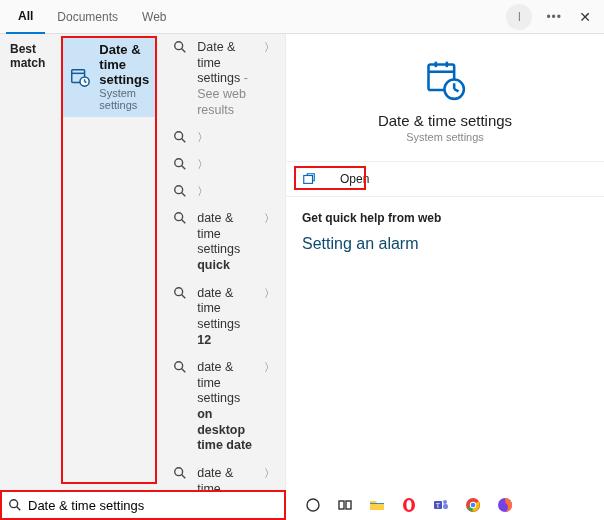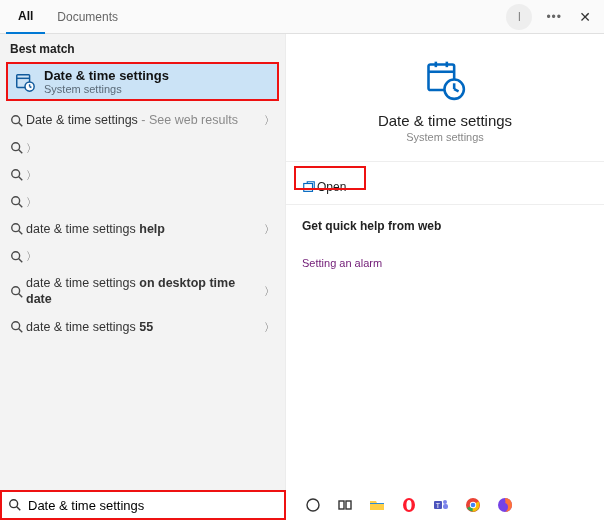--- a/index.html
+++ b/index.html
@@ -6,58 +6,59 @@
 body{width:604px;height:520px;background:#fff;overflow:hidden;position:relative;font-size:12px;color:#1a1a1a}
 .tabs{display:flex;align-items:center;height:34px;border-bottom:1px solid #e0e0e0;padding-left:6px;background:#fafafa}
 .tab{padding:0 12px;height:35px;display:flex;align-items:center;color:#666;cursor:pointer}
 .tab.active{color:#111;border-bottom:2px solid #0078d4;font-weight:600}
 .tab-more{display:flex;align-items:center;gap:3px}
 .tab-spacer{flex:1}
 .header-icon{width:26px;height:26px;border-radius:50%;background:#eee;display:flex;align-items:center;justify-content:center;color:#888;margin-right:6px}
 .header-dots{color:#666;margin:0 8px;letter-spacing:1px}
 .header-close{width:30px;display:flex;align-items:center;justify-content:center;color:#333;font-size:14px;margin-right:4px}
 .main{display:flex;height:calc(100% - 34px - 30px)}
-.left{width:286px;background:#f3f3f3;border-right:1px solid #ececec;overflow:hidden;display:flex;flex-direction:column}
+.left{width:286px;background:#f3f3f3;border-right:1px solid #ececec;overflow:hidden;display:flex;}
 .right{flex:1;background:#fff;display:flex;flex-direction:column}
 .sec-label{font-size:12px;font-weight:600;color:#222;padding:8px 10px 4px}
 .best{position:relative;margin:2px 6px 6px}
 .best-row{background:#cbe3f6;display:flex;align-items:center;padding:6px 8px;gap:8px}
 .best-border{position:absolute;inset:0;border:2px solid #e11;pointer-events:none}
 .best-icon{width:22px;height:22px;display:flex;align-items:center;justify-content:center}
 .best-title{font-size:13px;font-weight:600;color:#111}
 .best-sub{font-size:11px;color:#5a6a78}
 .web-list{display:flex;flex-direction:column}
-.web-item{display:flex;align-items:center;padding:6px 10px;gap:0;cursor:pointer}
+.web-item{display:flex;padding:6px 10px;gap:8px;cursor:pointer}
 .web-text{flex:1;font-size:12.5px;color:#333;line-height:1.25}
 .web-hint{color:#8a8a8a}
 .chev{color:#666;font-size:11px}
 .search-icon{width:16px;color:#4a4a4a}
 .preview-top{display:flex;flex-direction:column;align-items:center;padding:24px 0 18px;border-bottom:1px solid #eee}
 .preview-icon{margin-bottom:10px}
 .preview-title{font-size:15px;color:#222;margin-bottom:2px}
 .preview-sub{font-size:11px;color:#888}
 .open-row{position:relative;border-bottom:1px solid #eee;padding:6px 10px}
-.open-btn{display:inline-flex;align-items:center;gap:1px;padding:12px 16px 4px 6px}
+.open-btn{display:inline-flex;align-items:center;gap:24px;padding:4px 16px 4px 6px}
 .open-border{position:absolute;left:8px;top:4px;width:72px;height:24px;border:2px solid #e11;pointer-events:none}
 .help{padding:14px 16px}
-.help-h{font-size:12px;font-weight:600;color:#222;margin-bottom:24px}
-.help-link{font-size:11px;color:#701a75}
+.help-h{font-size:12px;font-weight:600;color:#222;margin-bottom:10px}
+.help-link{font-size:16px;color:#0c4a6e}
 .bottom{position:absolute;left:0;right:0;bottom:0;height:30px;display:flex;align-items:center;background:#fff}
 .searchbox{position:relative;height:30px;width:286px;display:flex;align-items:center;border:2px solid #e11;background:#fff;padding:0 6px;gap:6px}
 .searchbox input{border:none;outline:none;flex:1;font-size:13px;background:transparent}
 .tasktray{flex:1;display:flex;align-items:center;gap:14px;padding-left:18px}
 .tray-ico{width:18px;height:18px;display:flex;align-items:center;justify-content:center}
 svg{display:block}
 </style>
 </head>
 <body>
 
 <div class="tabs">
   <div class="tab active">All</div>
   <div class="tab">Documents</div>
+  <div class="tab">Web</div>
   <div class="tab-spacer"></div>
   <div class="header-icon">I</div>
   <div class="header-dots">•••</div>
   <div class="header-close">✕</div>
 </div>
 
 <div class="main">
 
   <div class="left">
     <div class="sec-label">Best match</div>
@@ -118,30 +119,31 @@
           </span>
           <span class="chev">〉</span>
         </div>
         <div class="web-item">
           <span class="search-icon">
             <svg width="14" height="14" viewBox="0 0 16 16" fill="none" stroke="#4a4a4a" stroke-width="1.6">
               <circle cx="6.5" cy="6.5" r="4.5"></circle>
               <line x1="10" y1="10" x2="14" y2="14"></line>
             </svg>
           </span>
-          <span class="web-text">date &amp; time settings <b>help</b><span class="web-hint"></span></span>
-          <span class="chev">〉</span>
-        </div>
-        <div class="web-item">
-          <span class="search-icon">
-            <svg width="14" height="14" viewBox="0 0 16 16" fill="none" stroke="#4a4a4a" stroke-width="1.6">
-              <circle cx="6.5" cy="6.5" r="4.5"></circle>
-              <line x1="10" y1="10" x2="14" y2="14"></line>
-            </svg>
-          </span>
+          <span class="web-text">date &amp; time settings <b>quick</b><span class="web-hint"></span></span>
+          <span class="chev">〉</span>
+        </div>
+        <div class="web-item">
+          <span class="search-icon">
+            <svg width="14" height="14" viewBox="0 0 16 16" fill="none" stroke="#4a4a4a" stroke-width="1.6">
+              <circle cx="6.5" cy="6.5" r="4.5"></circle>
+              <line x1="10" y1="10" x2="14" y2="14"></line>
+            </svg>
+          </span>
+          <span class="web-text">date &amp; time settings <b>12</b><span class="web-hint"></span></span>
           <span class="chev">〉</span>
         </div>
         <div class="web-item">
           <span class="search-icon">
             <svg width="14" height="14" viewBox="0 0 16 16" fill="none" stroke="#4a4a4a" stroke-width="1.6">
               <circle cx="6.5" cy="6.5" r="4.5"></circle>
               <line x1="10" y1="10" x2="14" y2="14"></line>
             </svg>
           </span>
           <span class="web-text">date &amp; time settings <b>on desktop time date</b><span class="web-hint"></span></span>

